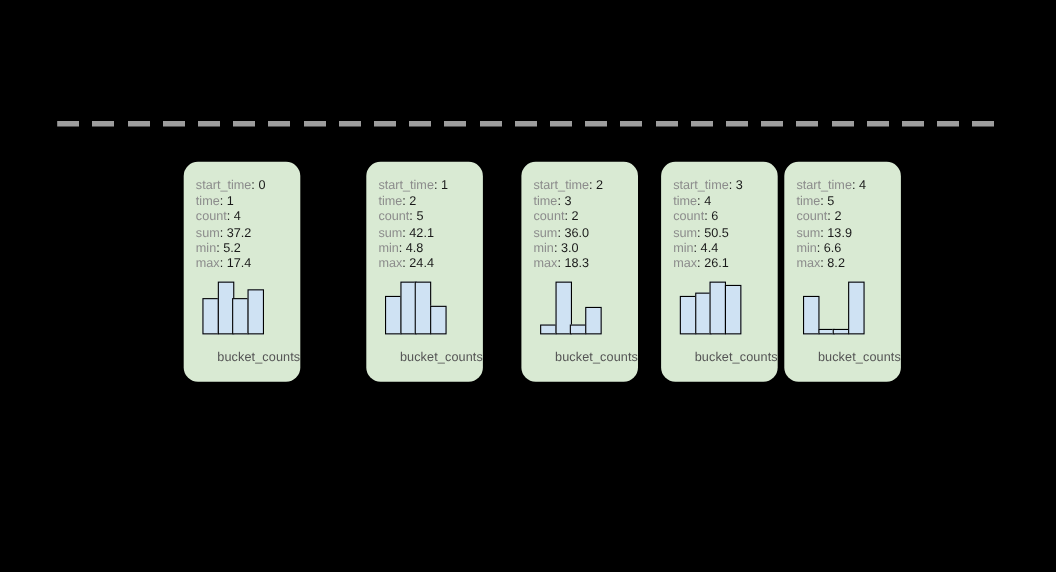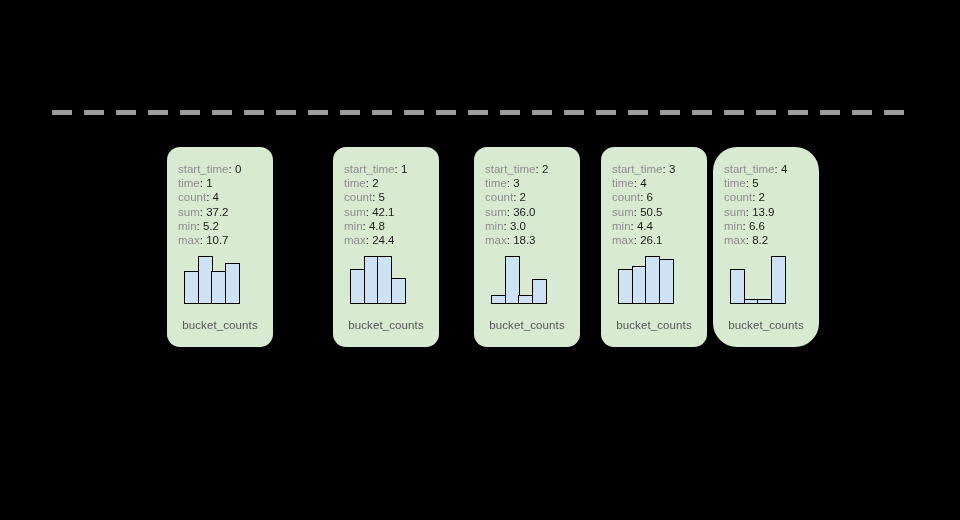--- a/index.html
+++ b/index.html
@@ -96,42 +96,42 @@
     margin-right: -1.6px;
     min-height: 3px;
   }
   .bar:last-child { margin-right: 0; }
 
   .card-caption {
     position: absolute;
     left: 0;
     right: 0;
     bottom: 16px;
-    text-align: center;
+    text-align: right;
     font-size: 11.5px;
     color: #555555;
     letter-spacing: 0.1px;
   }
 </style>
 </head>
 <body>
 
 <div id="canvas">
 
   <div class="dashed-rule"></div>
 
   <div class="deck">
       <div class="card" style="left: 0px;">
         <div class="card-fields">
           <div class="field-row"><span class="field-key">start_time</span>: <span class="field-val">0</span></div>
           <div class="field-row"><span class="field-key">time</span>: <span class="field-val">1</span></div>
           <div class="field-row"><span class="field-key">count</span>: <span class="field-val">4</span></div>
           <div class="field-row"><span class="field-key">sum</span>: <span class="field-val">37.2</span></div>
           <div class="field-row"><span class="field-key">min</span>: <span class="field-val">5.2</span></div>
-          <div class="field-row"><span class="field-key">max</span>: <span class="field-val">10.7</span></div>
+          <div class="field-row"><span class="field-key">max</span>: <span class="field-val">17.4</span></div>
         </div>
         <div class="histogram">
           <div class="bar" style="height: 33px;"></div>
           <div class="bar" style="height: 48px;"></div>
           <div class="bar" style="height: 33px;"></div>
           <div class="bar" style="height: 41px;"></div>
         </div>
         <div class="card-caption">bucket_counts</div>
       </div>
       <div class="card" style="left: 134px; margin-left: 32px;">
@@ -178,21 +178,21 @@
           <div class="field-row"><span class="field-key">max</span>: <span class="field-val">26.1</span></div>
         </div>
         <div class="histogram">
           <div class="bar" style="height: 35px;"></div>
           <div class="bar" style="height: 38px;"></div>
           <div class="bar" style="height: 48px;"></div>
           <div class="bar" style="height: 45px;"></div>
         </div>
         <div class="card-caption">bucket_counts</div>
       </div>
-      <div class="card" style="left: 546px; border-radius: 24px;">
+      <div class="card" style="left: 546px;">
         <div class="card-fields">
           <div class="field-row"><span class="field-key">start_time</span>: <span class="field-val">4</span></div>
           <div class="field-row"><span class="field-key">time</span>: <span class="field-val">5</span></div>
           <div class="field-row"><span class="field-key">count</span>: <span class="field-val">2</span></div>
           <div class="field-row"><span class="field-key">sum</span>: <span class="field-val">13.9</span></div>
           <div class="field-row"><span class="field-key">min</span>: <span class="field-val">6.6</span></div>
           <div class="field-row"><span class="field-key">max</span>: <span class="field-val">8.2</span></div>
         </div>
         <div class="histogram">
           <div class="bar" style="height: 35px;"></div>

